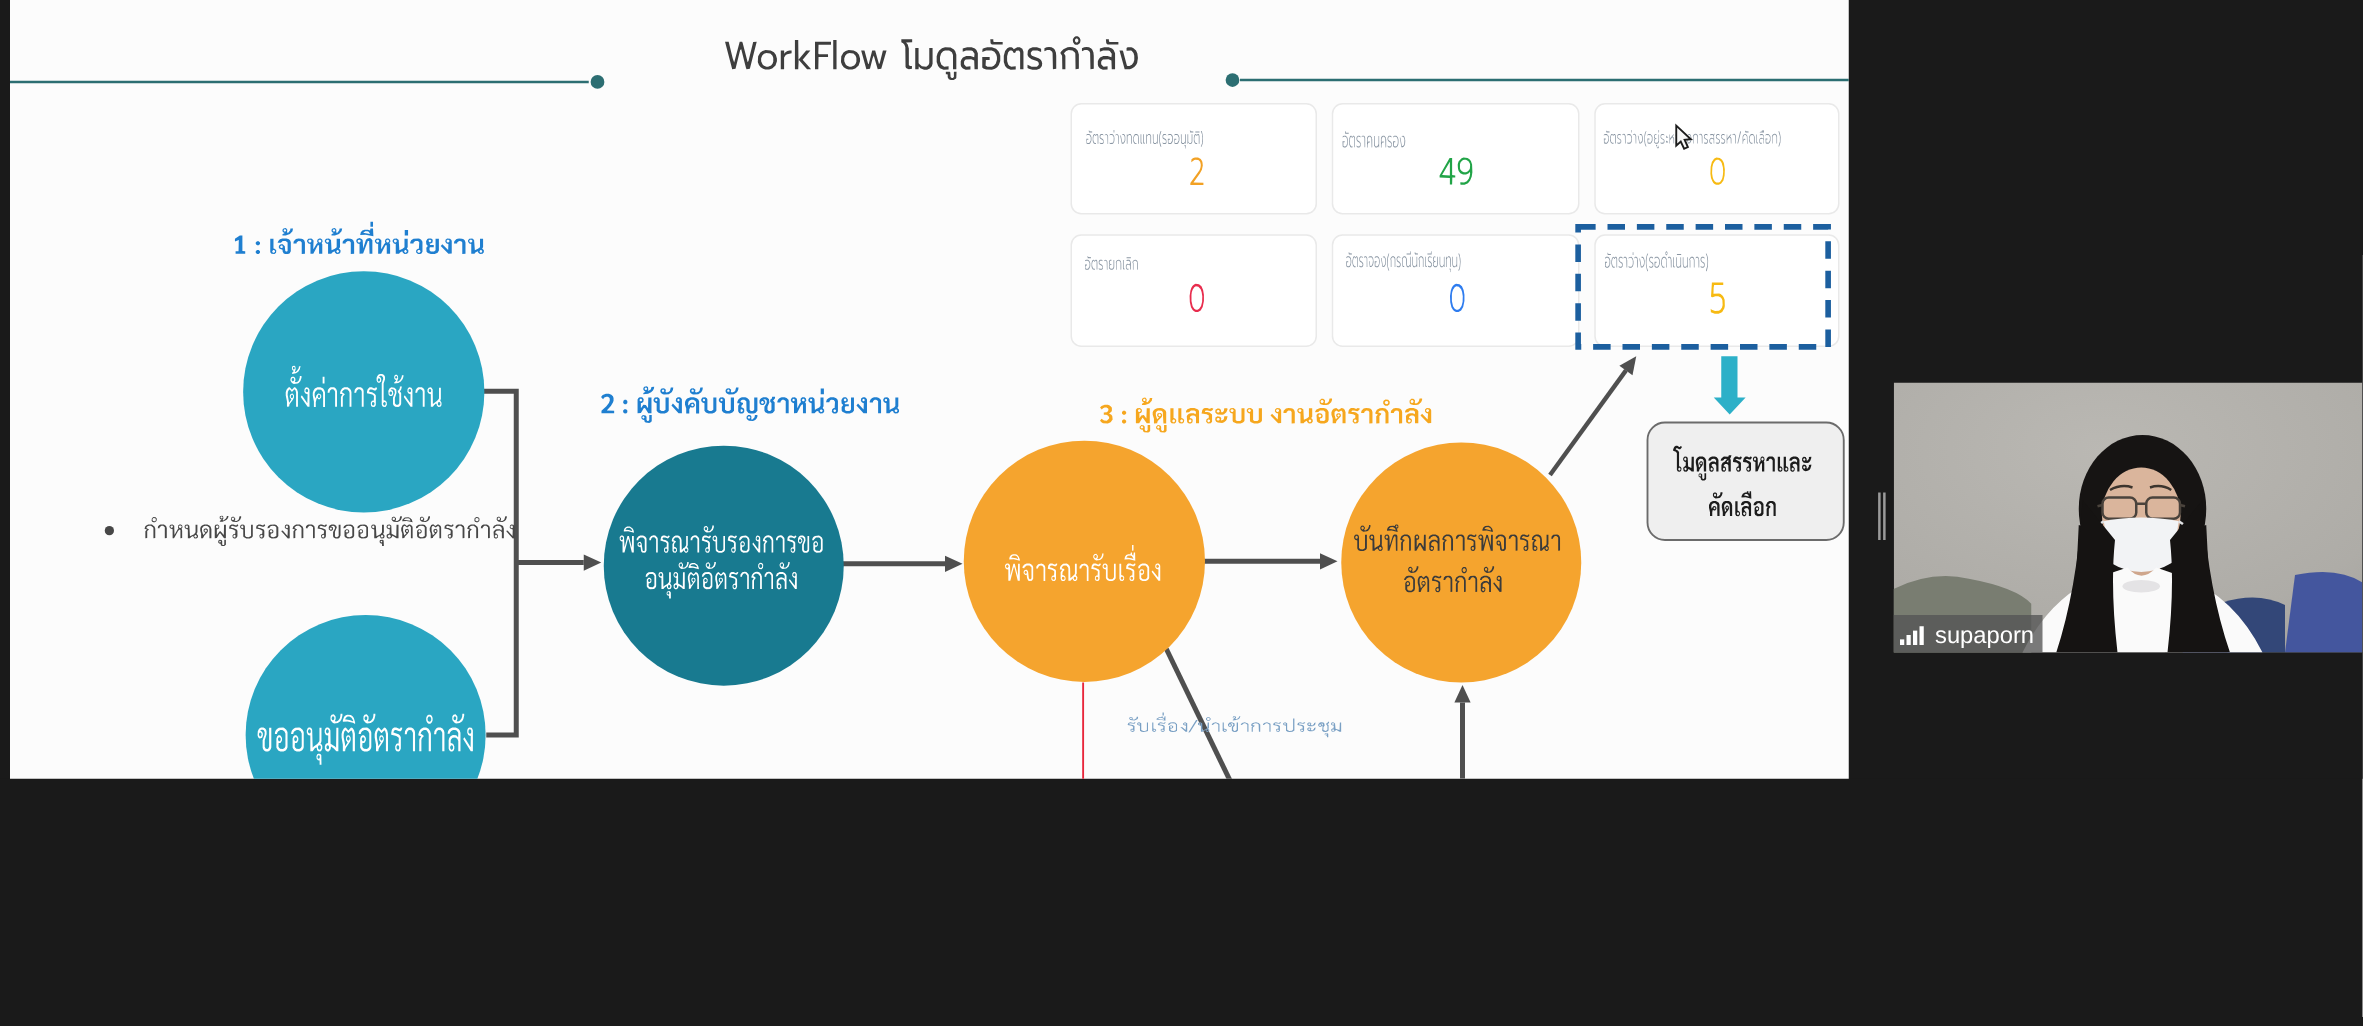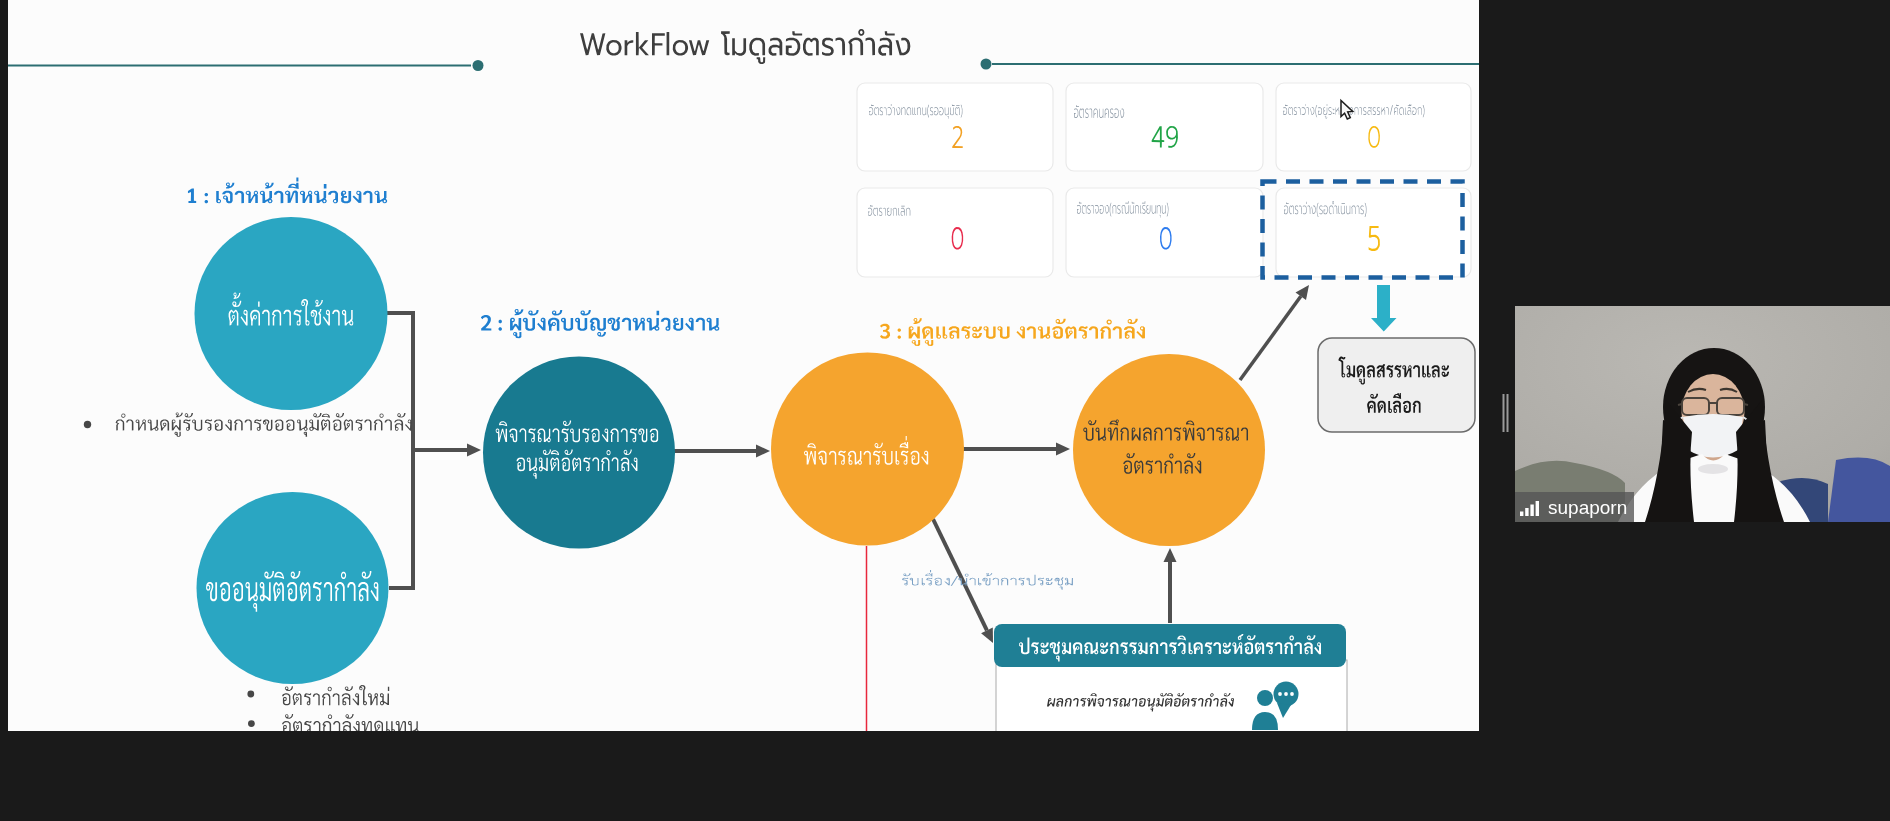--- a/index.html
+++ b/index.html
@@ -1,14 +1,14 @@
 <!DOCTYPE html>
 <html><head><meta charset="utf-8"><style>
 html,body{margin:0;padding:0;background:#1a1a1a;}
-#page{position:relative;width:1890px;height:731px;overflow:hidden;font-family:"Liberation Sans",sans-serif;}
+#page{position:relative;width:1890px;height:623px;overflow:hidden;font-family:"Liberation Sans",sans-serif;}
 </style></head><body>
 <div id="page"><svg width="1890" height="821" viewBox="0 0 1890 821">
 <rect x="0" y="0" width="1890" height="821" fill="#1a1a1a"></rect>
 <rect x="8" y="0" width="1471" height="821" fill="#fcfcfc"></rect>
 <line x1="8" y1="65.5" x2="471" y2="65.5" stroke="#2c6e72" stroke-width="2"></line>
 <circle cx="478" cy="65.5" r="5.5" fill="#2c6e72"></circle>
 <circle cx="986" cy="64" r="5.5" fill="#2c6e72"></circle>
 <line x1="992" y1="64" x2="1479" y2="64" stroke="#2c6e72" stroke-width="2"></line>
 <path transform="translate(578.7,55.5) scale(0.8832,1)" d="M201.5 1.8L201.5 3.8L202.8 3.8L203.2 4.2L203.2 6.2L204.2 7.8L206.0 8.5L208.5 8.5L210.5 7.5L211.0 6.8L211.2 1.8L208.8 1.8L208.8 6.0L207.8 6.8L206.8 6.8L205.8 6.0L205.5 2.2L205.0 1.8ZM124.8 -15.2L129.5 -0.2L132.8 -0.5L135.2 -9.0L136.2 -11.2L139.8 -0.2L143.0 -0.5L147.8 -15.2L144.5 -15.2L141.8 -5.5L141.0 -4.2L137.5 -15.2L134.8 -15.2L131.8 -4.8L131.2 -4.2L127.8 -15.2ZM61.8 -15.2L60.0 -15.2L58.0 -14.8L56.2 -13.8L55.2 -12.5L55.0 -15.2L52.0 -15.2L52.0 -0.2L55.0 -0.2L55.0 -9.5L56.5 -11.5L57.8 -12.2L61.8 -13.0ZM108.8 -13.5L106.8 -10.5L106.5 -6.0L107.5 -3.5L109.0 -1.8L111.2 -0.5L113.2 0.0L116.8 0.0L119.5 -0.8L122.5 -3.2L123.8 -6.5L123.8 -8.8L122.8 -11.8L121.0 -13.8L118.0 -15.2L113.5 -15.5L110.8 -14.8ZM114.2 -13.2L117.8 -12.8L119.8 -11.0L120.5 -9.2L120.5 -6.2L119.8 -4.5L118.5 -3.2L115.8 -2.2L114.2 -2.2L112.0 -3.0L110.8 -4.0L109.5 -6.5L109.5 -9.0L110.5 -11.2L112.0 -12.5ZM33.5 -13.5L31.5 -10.5L31.2 -6.0L32.2 -3.5L33.8 -1.8L36.0 -0.5L38.0 0.0L41.5 0.0L44.2 -0.8L47.2 -3.2L48.5 -6.5L48.5 -8.8L47.5 -11.8L45.8 -13.8L42.8 -15.2L38.2 -15.5L35.5 -14.8ZM39.0 -13.2L42.5 -12.8L44.5 -11.0L45.2 -9.2L45.2 -6.2L44.5 -4.5L43.2 -3.2L40.5 -2.2L39.0 -2.2L36.8 -3.0L35.5 -4.0L34.2 -6.5L34.2 -9.0L35.2 -11.2L36.8 -12.5ZM173.8 -17.2L173.8 -0.2L176.8 -0.2L177.0 -2.5L178.5 -1.0L181.8 0.2L184.5 0.2L187.0 -0.8L188.8 -2.5L189.5 -4.5L189.5 -17.2L186.5 -17.2L186.5 -5.2L185.8 -3.5L183.8 -2.2L179.8 -2.5L177.2 -4.5L176.8 -5.2L176.8 -17.2ZM371.2 -17.2L369.5 -17.8L366.2 -17.8L365.2 -17.2L365.2 -15.0L369.0 -15.2L369.8 -15.0L371.5 -13.2L372.2 -11.0L372.2 -7.5L371.5 -5.5L370.0 -3.8L367.8 -2.8L366.0 -2.8L365.5 -3.2L362.0 -14.8L361.5 -15.2L358.8 -15.2L363.5 -0.2L368.2 -0.2L370.0 -0.8L372.2 -2.0L373.8 -3.5L374.8 -5.2L375.5 -9.2L375.0 -12.8L373.8 -15.2ZM341.0 -16.8L341.0 -14.2L344.0 -15.2L348.8 -15.2L350.0 -14.8L351.8 -12.5L351.5 -9.8L348.0 -10.8L344.2 -10.8L341.2 -9.5L340.0 -8.2L339.2 -6.5L339.2 -3.5L339.8 -2.2L341.2 -0.8L343.8 0.2L348.0 0.0L348.0 -2.5L344.5 -2.2L343.8 -2.5L342.2 -4.2L342.2 -6.0L342.5 -6.8L343.8 -8.0L348.8 -8.2L351.5 -7.2L351.8 -0.2L354.8 -0.2L354.8 -13.0L353.5 -15.5L352.0 -16.8L349.0 -17.8L345.0 -17.8ZM278.5 -17.2L277.0 -16.5L275.8 -15.0L275.5 -11.8L276.0 -10.5L277.0 -9.5L279.2 -8.2L284.5 -6.5L285.5 -5.5L285.8 -4.2L285.5 -3.5L284.5 -2.5L283.8 -2.2L279.2 -2.2L275.5 -3.8L275.5 -1.2L276.8 -0.5L280.0 0.2L283.8 0.2L286.8 -0.8L288.5 -2.8L288.8 -5.0L288.2 -6.8L287.2 -8.0L285.5 -9.0L279.5 -11.0L278.5 -12.2L278.5 -13.5L279.8 -15.0L280.5 -15.2L284.5 -15.2L287.8 -14.0L287.8 -16.5L284.0 -17.8L280.2 -17.8ZM257.2 -17.0L255.2 -14.8L254.0 -11.0L254.0 -6.0L255.2 -2.8L257.0 -1.0L260.2 0.2L264.8 0.0L264.8 -2.5L260.8 -2.2L259.0 -3.0L258.0 -4.0L257.0 -6.8L257.0 -10.5L258.0 -13.8L259.5 -15.2L261.2 -15.2L262.2 -14.5L262.5 -13.5L264.2 -13.2L265.2 -15.0L267.5 -15.2L268.2 -14.8L268.8 -13.5L268.8 -0.2L271.8 -0.2L271.8 -14.2L270.8 -16.5L268.5 -17.8L266.2 -17.8L263.0 -16.2L262.2 -17.2L261.0 -17.8L259.0 -17.8ZM234.8 -16.5L234.5 -14.0L238.0 -15.2L243.0 -15.2L245.5 -14.2L247.2 -12.0L247.8 -10.0L247.8 -7.8L246.8 -4.8L245.0 -3.0L243.2 -2.2L239.2 -2.2L237.5 -3.2L237.8 -7.5L241.2 -7.5L241.2 -10.0L234.5 -10.0L234.5 -1.5L235.5 -0.8L238.0 0.0L243.2 0.2L246.0 -0.5L248.0 -1.8L249.5 -3.5L250.8 -6.8L250.8 -11.0L250.2 -12.8L249.2 -14.5L247.0 -16.5L243.2 -17.8L239.0 -17.8L236.5 -17.2ZM216.8 -16.8L216.8 -14.2L219.8 -15.2L224.5 -15.2L225.8 -14.8L227.5 -12.5L227.2 -9.8L223.8 -10.8L220.0 -10.8L217.0 -9.5L215.8 -8.2L215.0 -6.5L215.0 -3.5L215.5 -2.2L217.0 -0.8L219.5 0.2L223.8 0.0L223.8 -2.5L220.2 -2.2L219.5 -2.5L218.0 -4.2L218.0 -6.0L218.2 -6.8L219.5 -8.0L224.5 -8.2L227.2 -7.2L227.5 -0.2L230.5 -0.2L230.5 -13.0L229.2 -15.5L227.8 -16.8L224.8 -17.8L220.8 -17.8ZM195.5 -15.2L194.0 -13.0L193.2 -10.5L193.2 -6.0L194.5 -2.8L196.2 -1.0L199.5 0.2L204.0 0.0L204.0 -2.5L200.0 -2.2L197.5 -3.8L196.2 -6.8L196.2 -10.0L197.2 -12.8L199.0 -14.5L200.8 -15.2L204.5 -15.2L207.0 -13.8L208.0 -11.5L208.0 -0.2L211.0 -0.2L211.0 -11.8L210.0 -14.5L208.8 -16.0L205.8 -17.5L200.8 -17.8L198.0 -17.0ZM324.8 -17.0L324.8 -14.5L327.2 -15.5L329.5 -15.5L330.5 -15.2L331.8 -14.2L332.2 -13.0L332.5 -0.2L335.5 -0.5L335.5 -11.0L335.2 -13.5L334.2 -15.8L333.2 -16.8L331.2 -17.8L329.0 -18.0L326.8 -17.8ZM305.8 -14.2L305.2 -13.2L306.8 -11.0L307.0 -0.2L309.8 -0.2L309.8 -11.0L308.5 -13.0L310.5 -14.8L312.8 -15.5L316.2 -15.2L318.2 -13.8L318.8 -12.8L319.0 -0.2L322.0 -0.5L322.0 -12.0L321.0 -15.0L319.2 -16.8L316.5 -17.8L314.0 -18.0L311.8 -17.8L308.0 -16.2ZM290.8 -17.0L290.8 -14.5L293.2 -15.5L295.5 -15.5L296.5 -15.2L297.8 -14.2L298.2 -13.0L298.5 -0.2L301.5 -0.5L301.5 -11.0L301.2 -13.5L300.2 -15.8L299.2 -16.8L297.2 -17.8L295.0 -18.0L292.8 -17.8ZM97.5 -22.2L83.0 -22.2L83.0 -0.2L86.0 -0.2L86.2 -10.0L94.8 -10.0L94.8 -12.2L86.5 -12.2L86.0 -12.8L86.2 -19.8L97.5 -19.8ZM1.5 -22.2L8.0 -0.2L11.0 -0.5L15.2 -15.5L16.2 -16.2L20.5 -1.2L21.0 -0.2L24.0 -0.5L30.2 -22.2L27.0 -22.0L22.8 -7.0L22.0 -5.8L17.5 -21.2L17.0 -22.2L14.8 -22.2L9.8 -5.5L8.5 -8.8L4.8 -22.2ZM99.5 -23.5L99.5 -0.2L102.5 -0.2L102.5 -23.5ZM64.8 -23.5L64.8 -0.2L67.8 -0.2L68.2 -7.8L75.8 -0.2L79.5 -0.2L71.8 -7.8L78.8 -15.2L75.0 -15.2L68.0 -7.8L67.8 -23.5ZM346.5 -24.2L346.8 -21.0L348.0 -20.0L357.8 -20.0L357.8 -22.0L349.8 -22.0L349.2 -22.5L349.2 -24.2ZM241.8 -24.2L242.0 -21.0L243.2 -20.0L253.0 -20.0L253.0 -22.0L245.0 -22.0L244.5 -22.5L244.5 -24.2ZM161.2 -24.2L161.2 -21.8L162.8 -21.0L164.0 -19.8L164.8 -18.0L165.0 -2.2L165.5 -1.2L166.8 -0.5L168.0 -0.2L170.8 -0.5L170.8 -2.8L169.0 -2.8L168.0 -3.5L168.0 -16.8L167.0 -20.0L165.5 -21.5L171.0 -21.8L171.0 -24.2ZM319.2 -26.5L318.0 -26.0L316.8 -24.5L316.5 -23.5L316.8 -21.8L318.0 -20.2L319.0 -19.8L321.0 -19.8L322.8 -21.0L323.2 -21.8L323.5 -23.5L322.8 -25.2L322.0 -26.0L320.8 -26.5ZM319.5 -24.8L320.5 -24.8L321.5 -23.8L321.5 -22.5L320.5 -21.5L319.5 -21.5L318.5 -22.5L318.5 -23.8Z" fill="#3e3e3e" fill-rule="evenodd"></path>
 <rect x="857" y="83" width="196" height="88" rx="8" fill="#ffffff" stroke="#e9e9e9" stroke-width="1.2"></rect>

